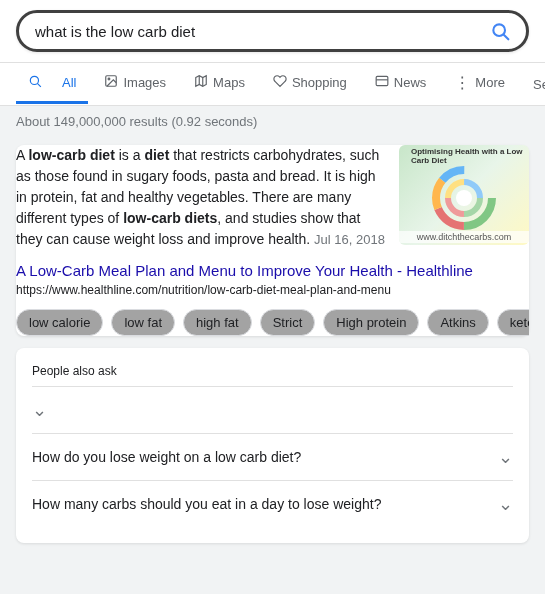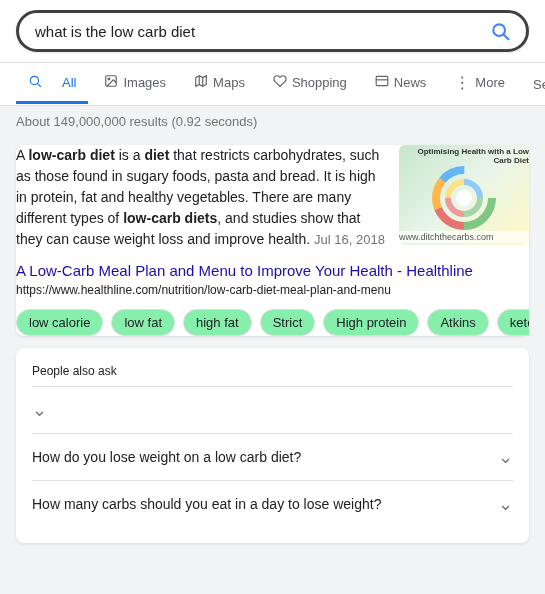--- a/index.html
+++ b/index.html
@@ -147,21 +147,21 @@
     }
 
     .tag {
       border: 1px solid #dadce0;
       border-radius: 16px;
       padding: 5px 12px;
       font-size: 13px;
       color: #202124;
       white-space: nowrap;
       cursor: pointer;
-      background: #86efac;
+      background: #a3a3a3;
     }
 
     
     .paa-card {
       background: #fff;
       border-radius: 8px;
       padding: 16px;
       margin-bottom: 12px;
       box-shadow: 0 1px 3px rgba(0,0,0,0.1);
     }
@@ -207,32 +207,32 @@
       display: flex;
       align-items: center;
       justify-content: center;
       flex-shrink: 0;
     }
     .pie-label {
       position: absolute;
       bottom: 2px;
       left: 0;
       right: 0;
-      text-align: left;
+      text-align: center;
       font-size: 9px;
       color: #555;
       background: rgba(255,255,255,0.7);
       padding: 1px 0;
     }
     .pie-title {
       position: absolute;
       top: 2px;
-      left: 0;
+      left: 12px;
       right: 0;
-      text-align: right;
+      text-align: left;
       font-size: 8px;
       color: #333;
       font-weight: bold;
     }
   </style>
 </head>
 <body>
 
 <div class="search-bar-container">
   <div class="search-bar">

